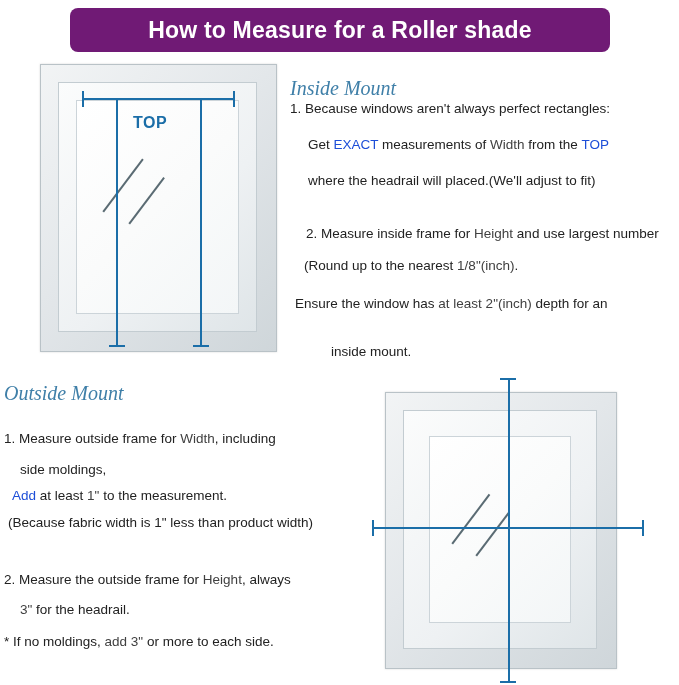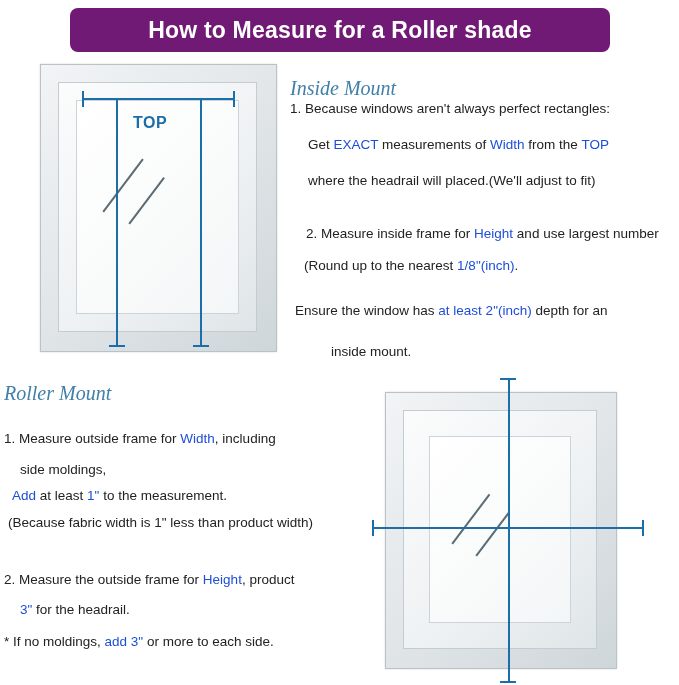--- a/index.html
+++ b/index.html
@@ -52,21 +52,21 @@
 
   
   .text-line {
     position: absolute;
     font-size: 13.5px;
     color: #222222;
     white-space: nowrap;
     line-height: 17px;
   }
   .kw-pink { color: #1d4ed8; }
-  .kw-purple { color: #1d4ed8; }
+  .kw-purple { color: #404040; }
 
   
   .window-wrap {
     position: absolute;
   }
   .win-outer {
     position: absolute;
     left: 0; top: 0;
     width: 100%;
     height: 100%;
@@ -169,42 +169,42 @@
 </div>
 
 <div class="text-line" style="left:306px; top:225px;">
   <span>2. Measure inside frame for </span><span class="kw-purple">Height</span><span> and use largest number</span>
 </div>
 
 <div class="text-line" style="left:304px; top:257px;">
   <span>(Round up to the nearest </span><span class="kw-purple">1/8"(inch)</span><span>.</span>
 </div>
 
-<div class="text-line" style="left:295px; top:302px;">
+<div class="text-line" style="left:295px; top:295px;">
   <span>Ensure the window has </span><span class="kw-purple">at least 2"(inch)</span><span> depth for an</span>
 </div>
 
 <div class="text-line" style="left:295px; top:343px;padding-left:36px;">inside mount.</div>
 
-<div class="section-heading" id="outside-heading">Roller Mount</div>
+<div class="section-heading" id="outside-heading">Outside Mount</div>
 
 <div class="text-line" style="left:4px; top:430px;">
   <span>1. Measure outside frame for </span><span class="kw-purple">Width</span><span>, including</span>
 </div>
 
 <div class="text-line" style="left:20px; top:461px;">side moldings,</div>
 
 <div class="text-line" style="left:12px; top:487px;">
   <span class="kw-pink">Add</span><span> at least </span><span class="kw-purple">1"</span><span> to the measurement.</span>
 </div>
 
 <div class="text-line" style="left:8px; top:514px;">(Because fabric width is 1" less than product width)</div>
 
 <div class="text-line" style="left:4px; top:571px;">
-  <span>2. Measure the outside frame for </span><span class="kw-purple">Height</span><span>, product</span>
+  <span>2. Measure the outside frame for </span><span class="kw-purple">Height</span><span>, always</span>
 </div>
 
 <div class="text-line" style="left:20px; top:601px;">
   <span class="kw-purple">3"</span><span> for the headrail.</span>
 </div>
 
 <div class="text-line" id="footnote">
   <span>* If no moldings, </span><span class="kw-purple">add 3"</span><span> or more to each side.</span>
 </div>
 

